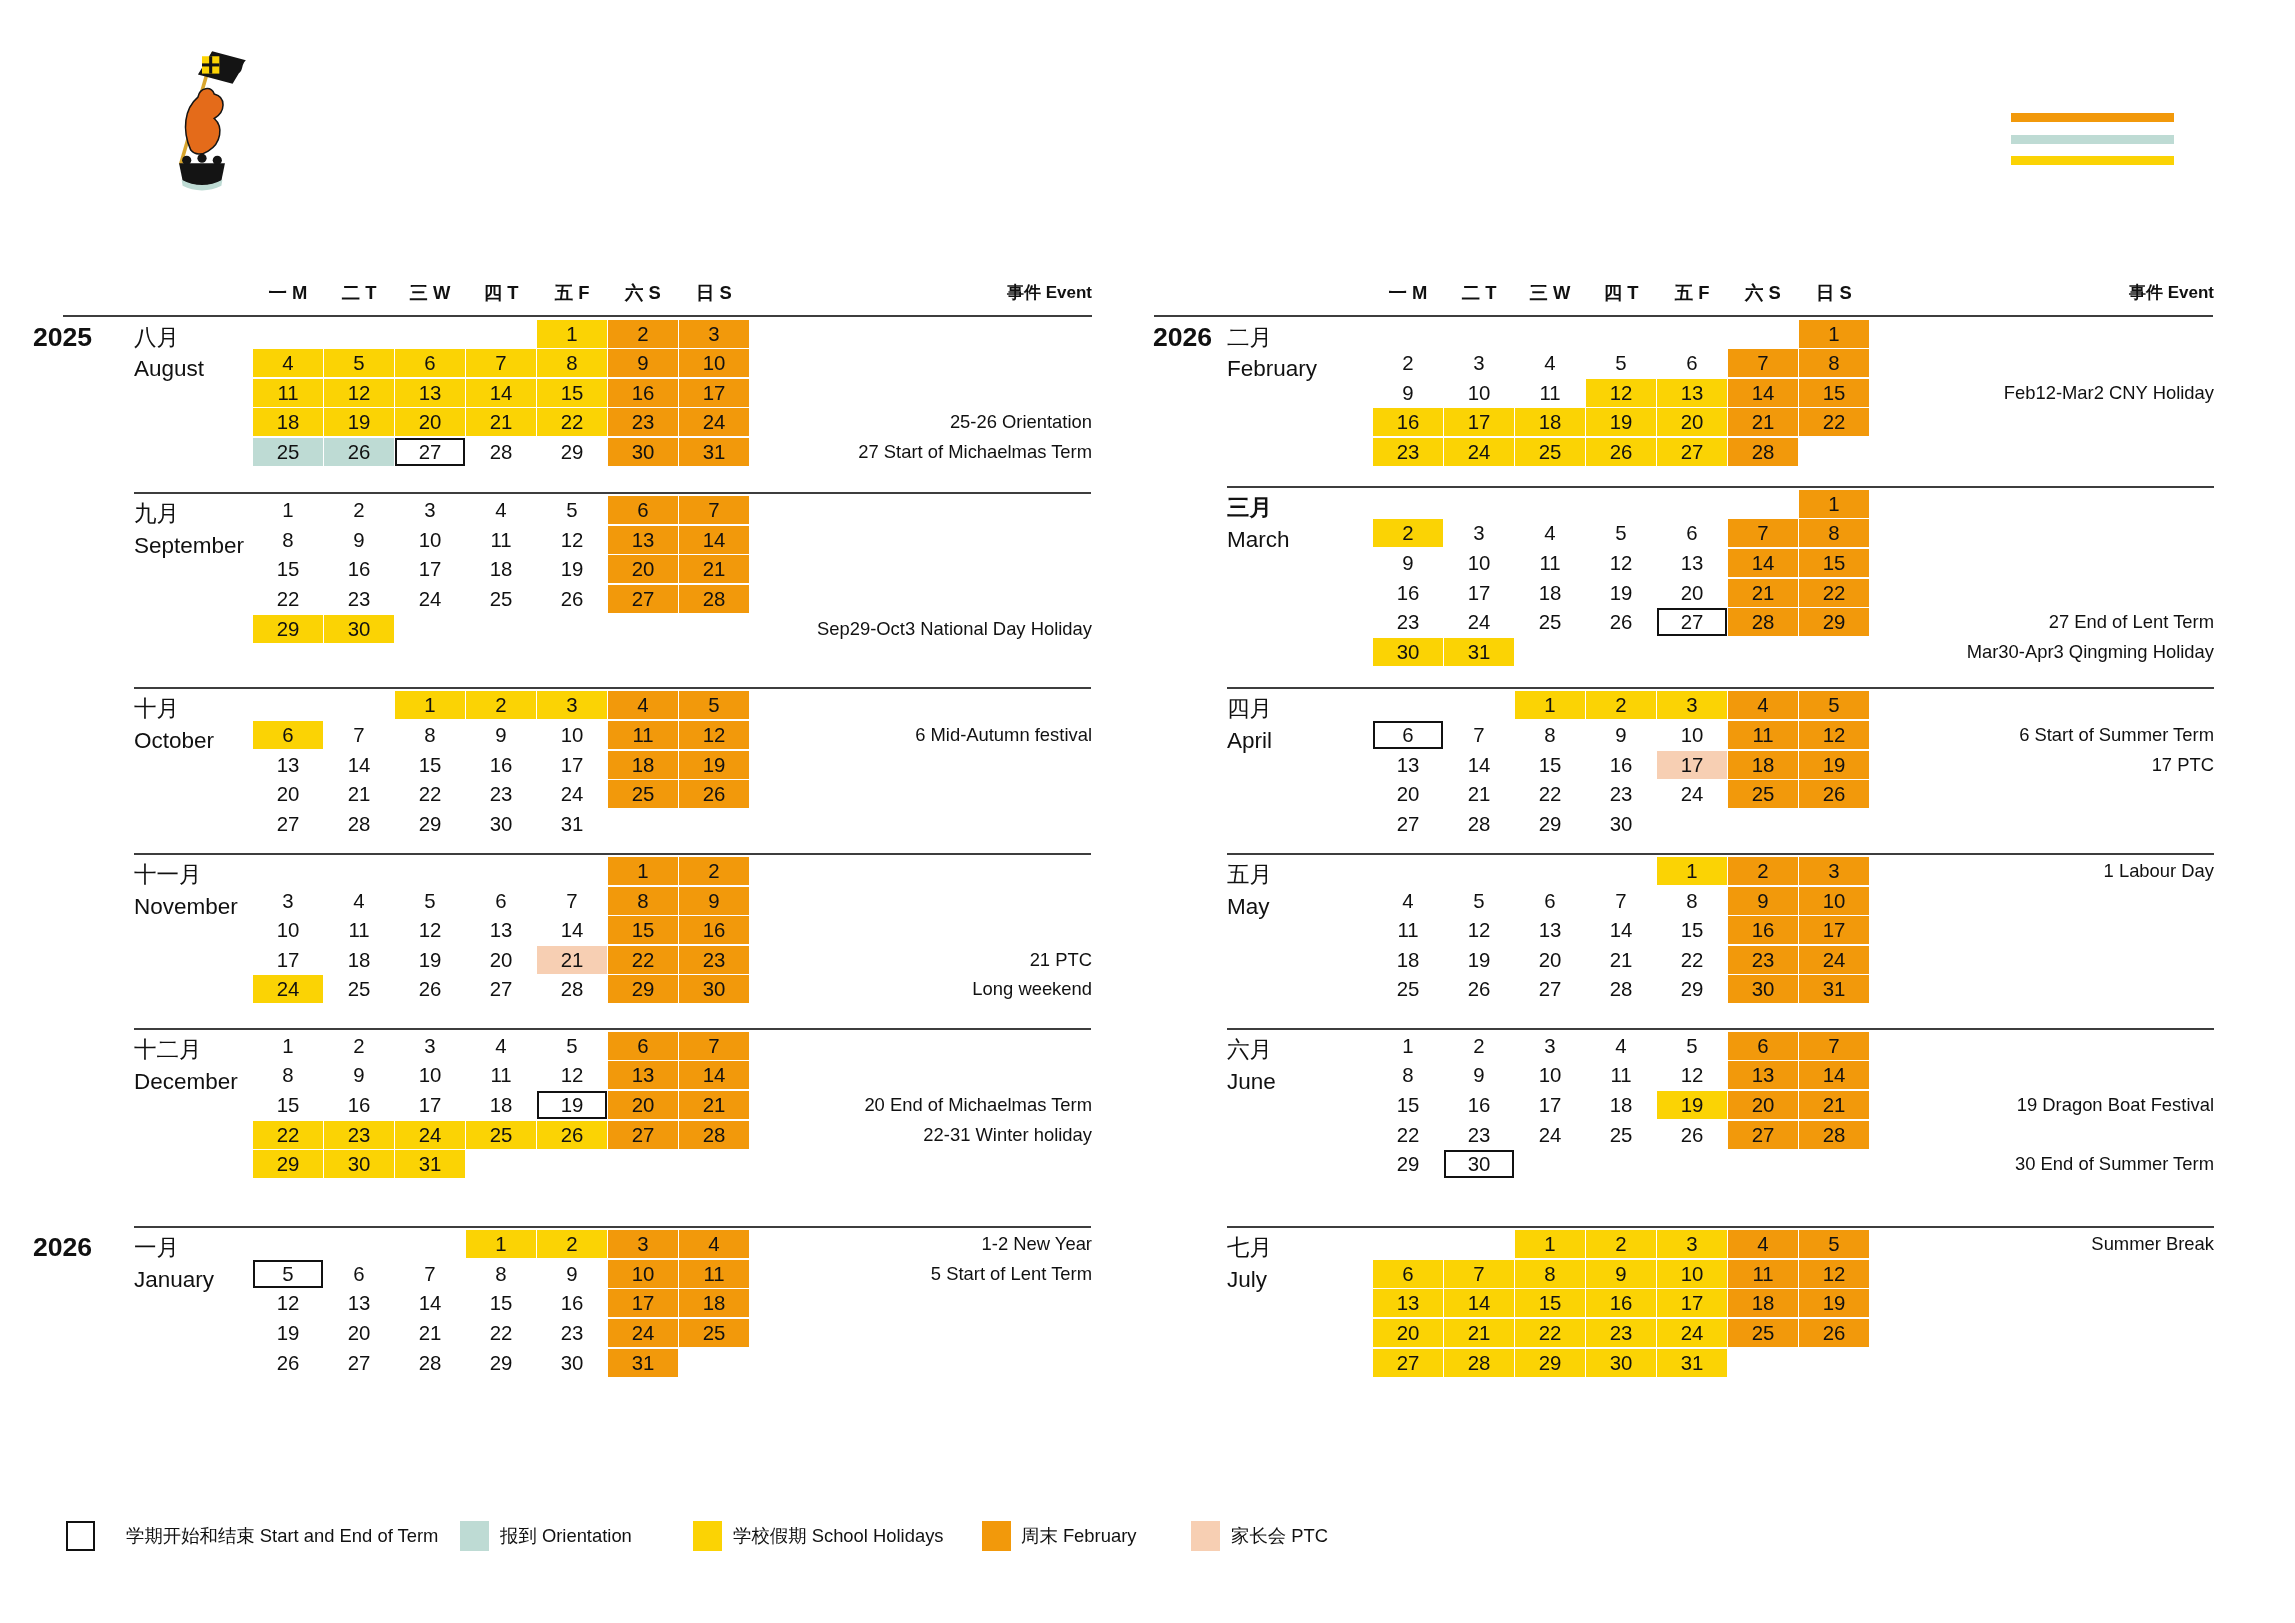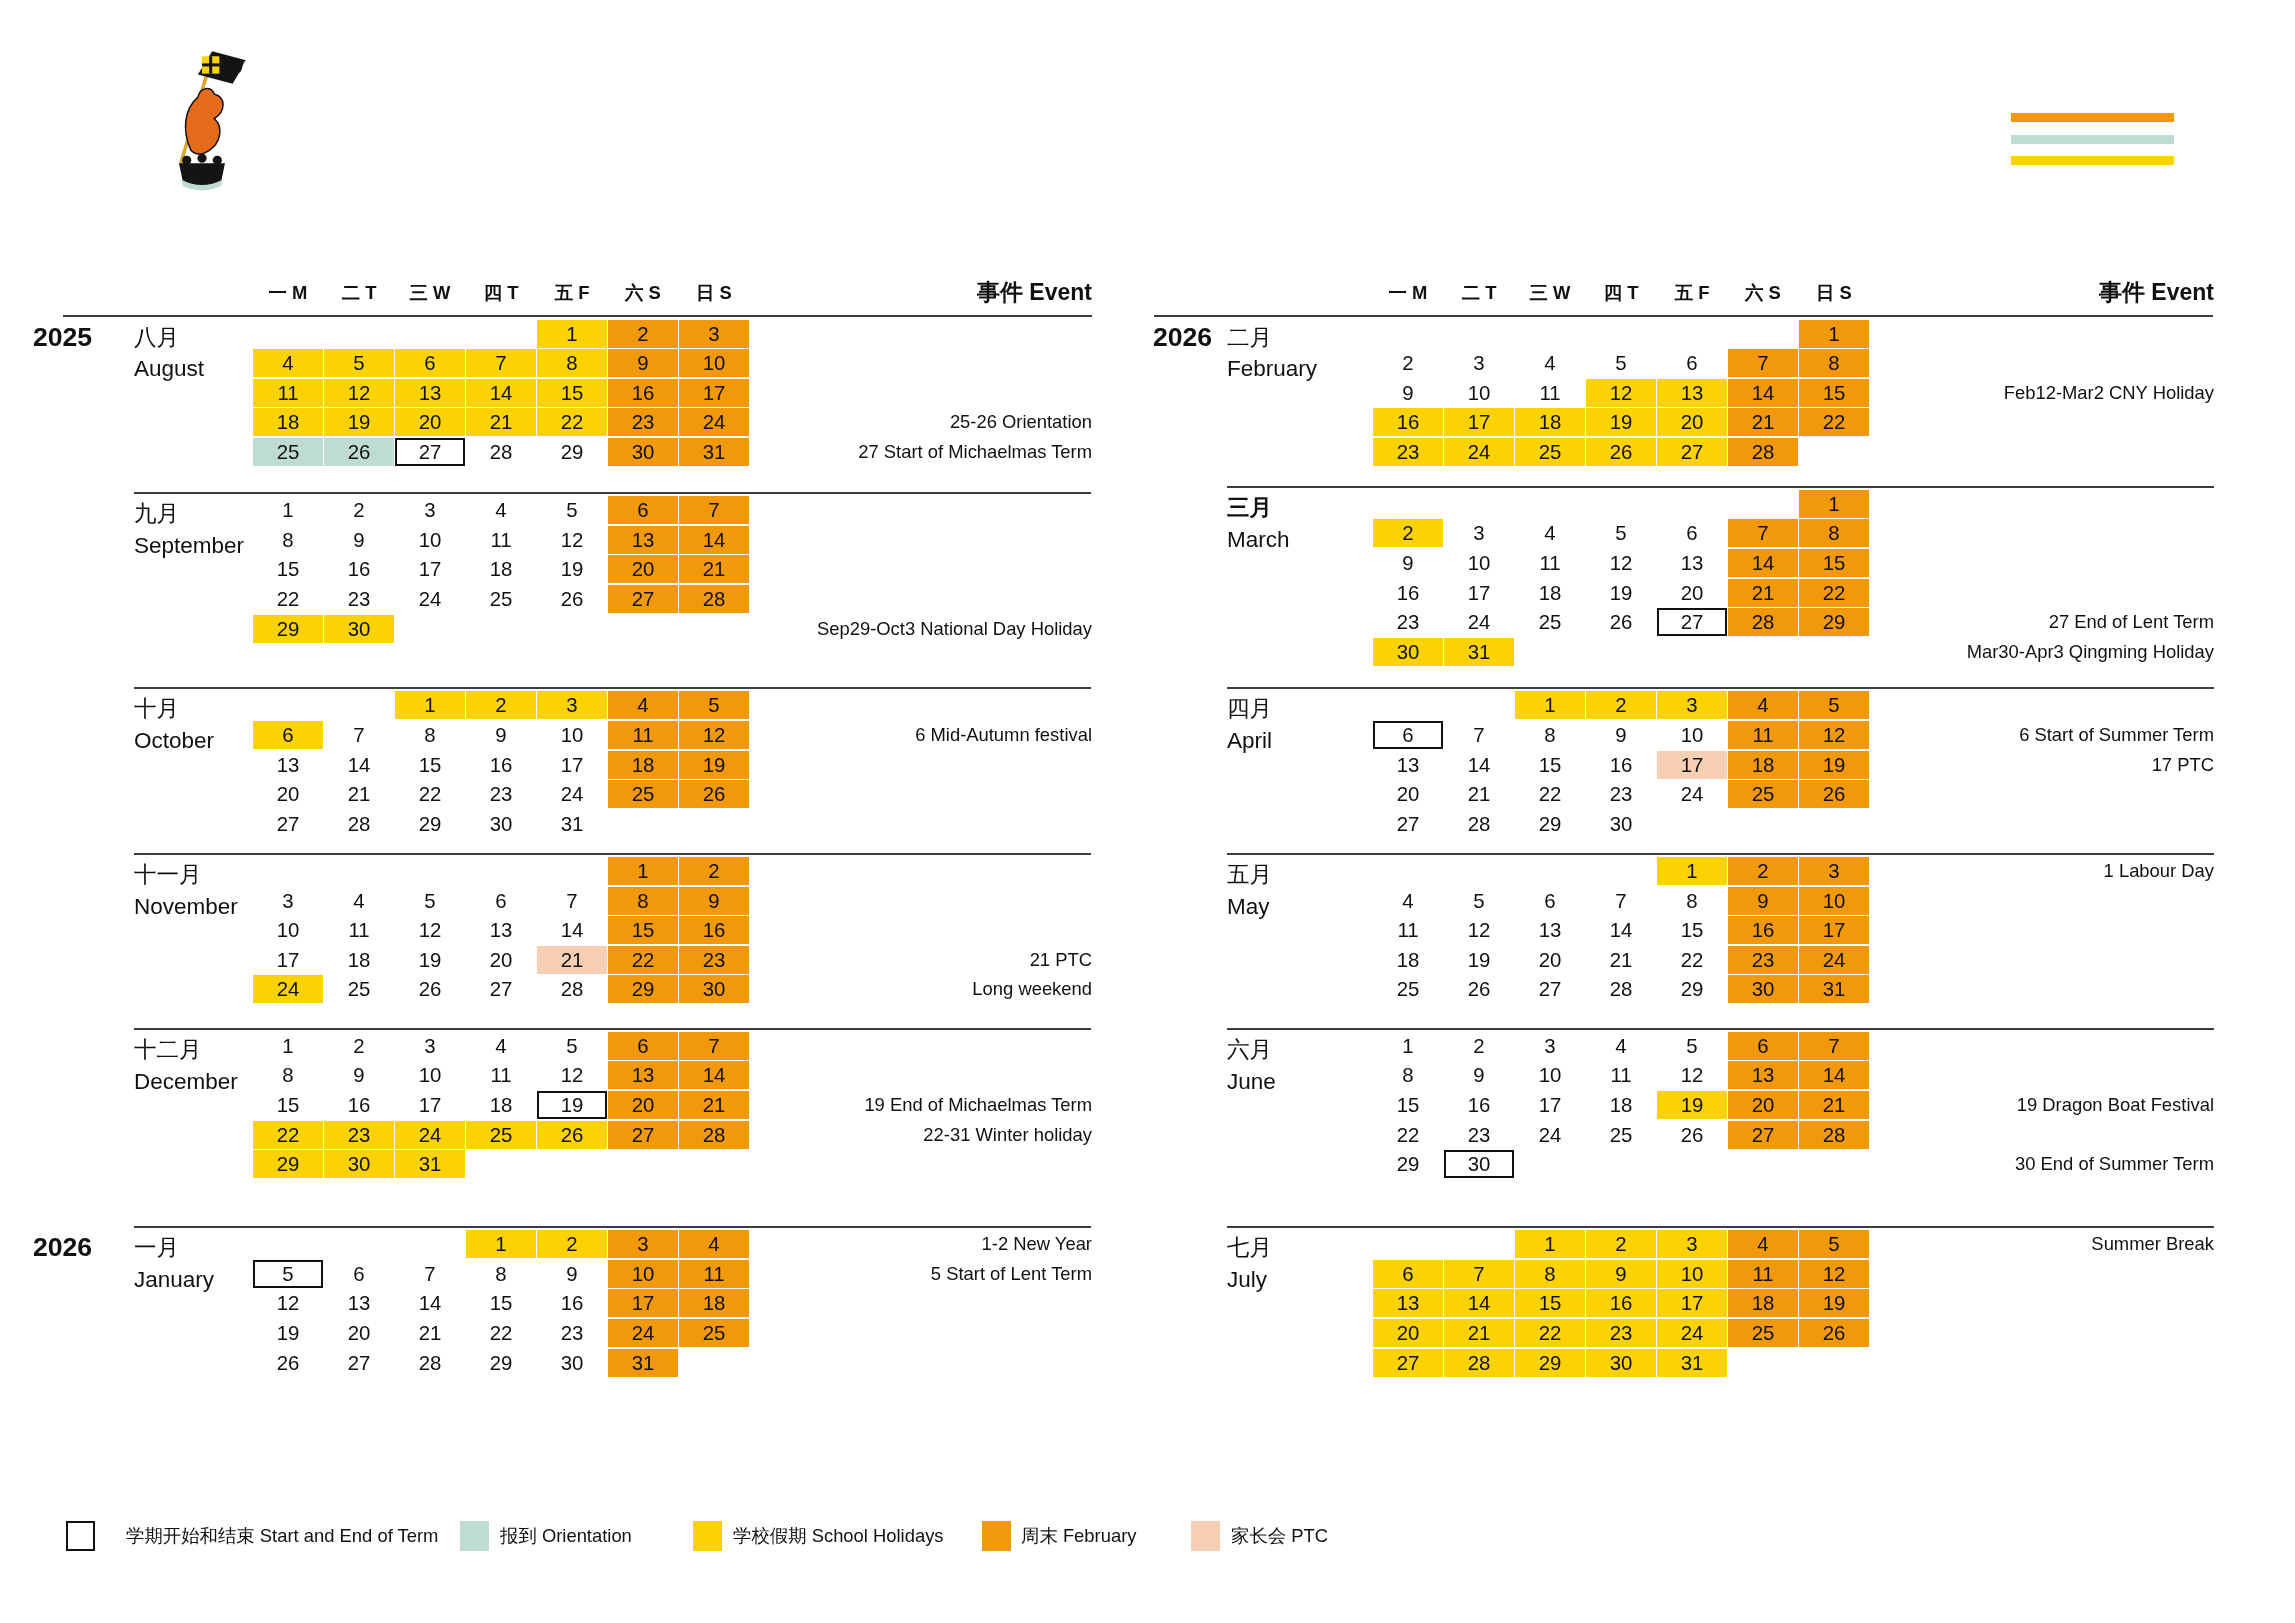--- a/index.html
+++ b/index.html
@@ -11,21 +11,21 @@
   .school-name{position:absolute;left:77px;top:199px;width:245px;text-align:center;
     font-family:"Liberation Serif",serif;font-size:16px;letter-spacing:2px;line-height:25.6px;color:#151515;}
   .title{position:absolute;left:516px;top:86px;white-space:nowrap;display:flex;align-items:baseline;}
   .title-strong{font-weight:800;font-size:78px;letter-spacing:1px;}
   .title-light{font-weight:300;font-size:78px;margin-left:40px;letter-spacing:2px;}
   .stripe{position:absolute;left:2011px;width:163px;height:9.2px;}
 
   
   .sep{position:absolute;height:1.5px;background:#3d3d3d;}
   .dow{position:absolute;width:70px;text-align:center;font-weight:700;font-size:18.4px;line-height:21.5px;}
-  .event-head{position:absolute;width:307px;text-align:right;font-weight:700;font-size:23px;line-height:21.5px;}
+  .event-head{position:absolute;width:307px;text-align:right;font-weight:700;font-size:17px;line-height:21.5px;}
   .year{position:absolute;font-weight:700;font-size:26.6px;line-height:29px;}
   .m-cjk{position:absolute;font-size:22.5px;line-height:25.6px;}
   .m-en{position:absolute;font-size:22.5px;line-height:25.6px;}
   .cell{position:absolute;width:70px;height:28px;box-sizing:border-box;
     font-size:20.4px;line-height:28px;text-align:center;}
   .cell.holiday{background:#FBD304;}
   .cell.weekend{background:#F2990B;}
   .cell.orientation{background:#BEDBD4;}
   .cell.ptc{background:#F7CFB3;}
   .cell.term{background:#fff;border:2px solid #111;line-height:24.5px;}
@@ -250,21 +250,21 @@
       <div class="cell holiday" style="position: absolute; left: 253px; top: 1121px; width: 70px; height: 28px;">22</div>
       <div class="cell holiday" style="position: absolute; left: 324px; top: 1121px; width: 70px; height: 28px;">23</div>
       <div class="cell holiday" style="position: absolute; left: 395px; top: 1121px; width: 70px; height: 28px;">24</div>
       <div class="cell holiday" style="position: absolute; left: 466px; top: 1121px; width: 70px; height: 28px;">25</div>
       <div class="cell holiday" style="position: absolute; left: 537px; top: 1121px; width: 70px; height: 28px;">26</div>
       <div class="cell weekend" style="position: absolute; left: 608px; top: 1121px; width: 70px; height: 28px;">27</div>
       <div class="cell weekend" style="position: absolute; left: 679px; top: 1121px; width: 70px; height: 28px;">28</div>
       <div class="cell holiday" style="position: absolute; left: 253px; top: 1150px; width: 70px; height: 28px;">29</div>
       <div class="cell holiday" style="position: absolute; left: 324px; top: 1150px; width: 70px; height: 28px;">30</div>
       <div class="cell holiday" style="position: absolute; left: 395px; top: 1150px; width: 70px; height: 28px;">31</div>
-      <div class="event-text" style="position: absolute; left: 427px; top: 1091px; width: 665px; height: 28px;">19 End of Michaelmas Term</div>
+      <div class="event-text" style="position: absolute; left: 427px; top: 1091px; width: 665px; height: 28px;">20 End of Michaelmas Term</div>
       <div class="event-text" style="position: absolute; left: 427px; top: 1121px; width: 665px; height: 28px;">22-31 Winter holiday</div>
       <div class="sep" style="position: absolute; left: 134px; top: 1226px; width: 957px; height: 1.5px;"></div>
       <div class="year" style="position: absolute; left: 33px; top: 1233px; width: 102px; height: 29px;">2026</div>
       <div class="m-cjk" style="position: absolute; left: 134px; top: 1235px; width: 184px; height: 25.6px;">一月</div>
       <div class="m-en" style="position: absolute; left: 134px; top: 1267px; width: 184px; height: 25.6px;">January</div>
       <div class="cell holiday" style="position: absolute; left: 466px; top: 1230px; width: 70px; height: 28px;">1</div>
       <div class="cell holiday" style="position: absolute; left: 537px; top: 1230px; width: 70px; height: 28px;">2</div>
       <div class="cell weekend" style="position: absolute; left: 608px; top: 1230px; width: 70px; height: 28px;">3</div>
       <div class="cell weekend" style="position: absolute; left: 679px; top: 1230px; width: 70px; height: 28px;">4</div>
       <div class="cell term" style="position: absolute; left: 253px; top: 1260px; width: 70px; height: 28px;">5</div>

